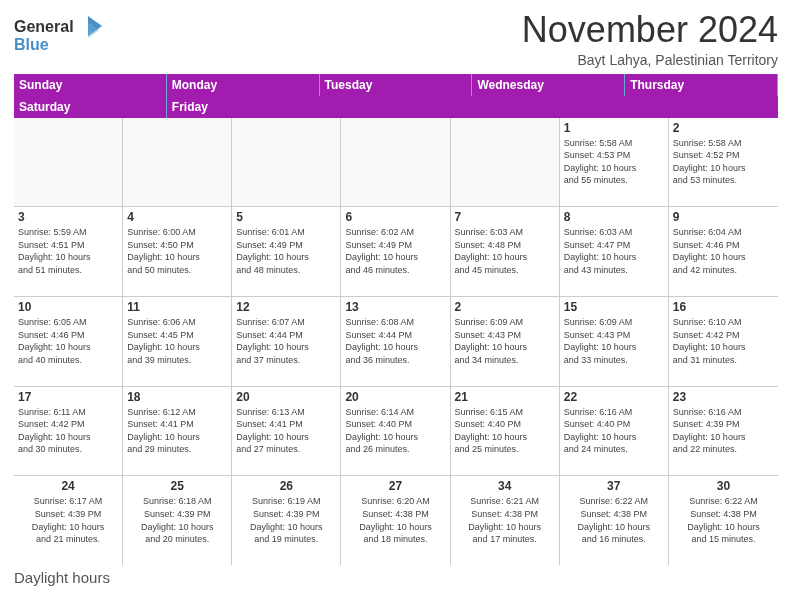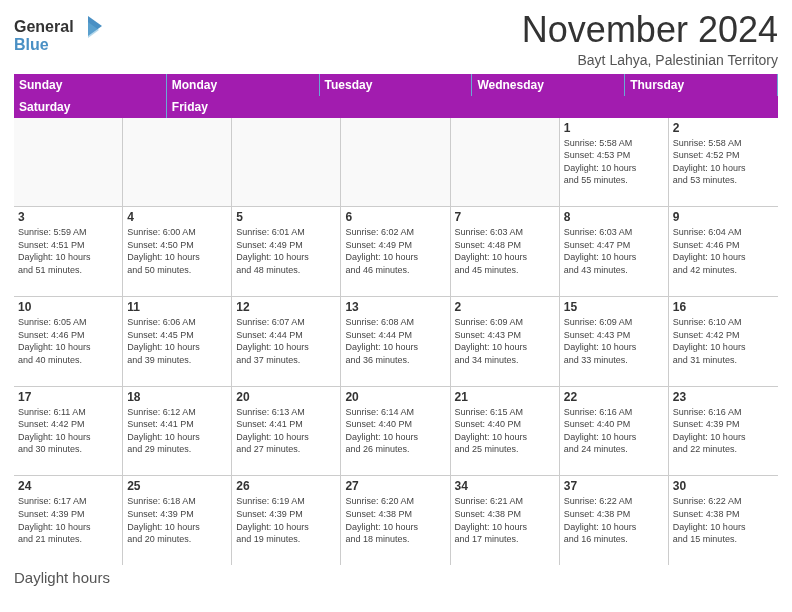--- a/index.html
+++ b/index.html
@@ -65,21 +65,21 @@
       display: flex;
       flex-direction: column;
       flex: 1;
     }
     .cal-row {
       display: grid;
       grid-template-columns: repeat(7, 1fr);
       flex: 1;
       border-bottom: 1px solid #ccc;
     }
-    .cal-row:last-child { border-bottom: none; }
+    .cal-row:last-child { border-bottom: none; text-align: center; }
     .cal-cell {
       border-right: 1px solid #ccc;
       padding: 3px 4px;
       font-size: 9.5px;
       color: #333;
       vertical-align: top;
       min-height: 70px;
       background: #fff;
     }
     .cal-cell:last-child { border-right: none; }

